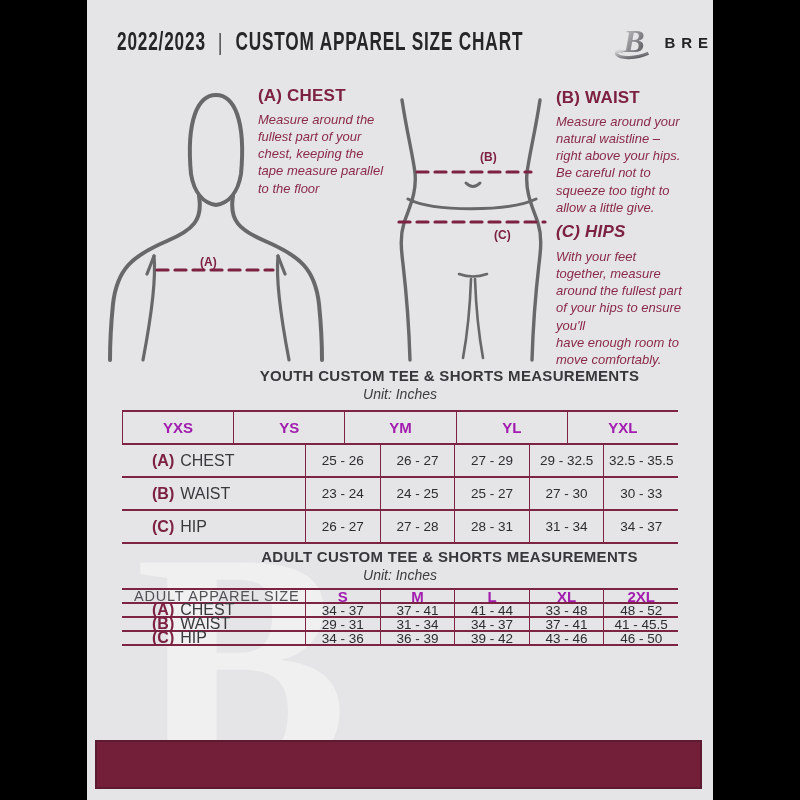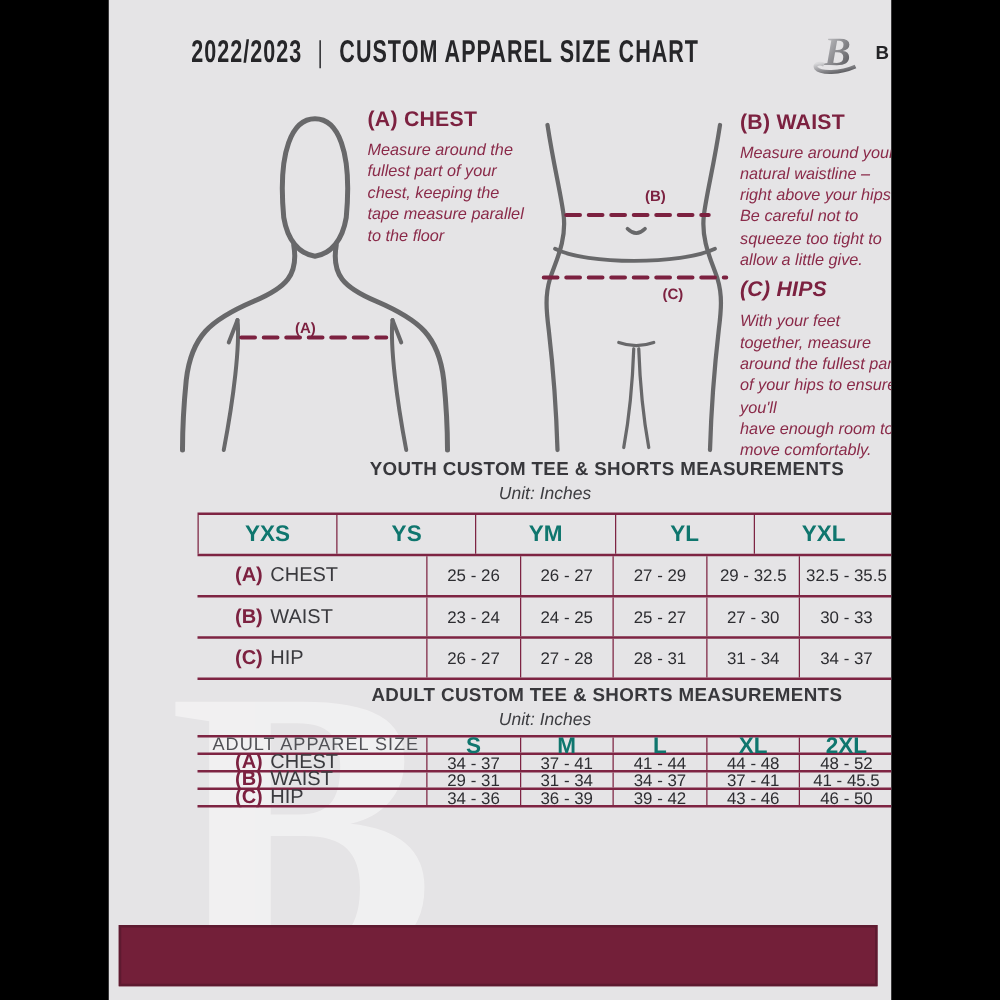--- a/index.html
+++ b/index.html
@@ -13,21 +13,21 @@
   }
   *{margin:0;padding:0;box-sizing:border-box;}
   html,body{width:800px;height:800px;}
   body{background:#000;position:relative;font-family:"Liberation Sans",sans-serif;overflow:hidden;}
   .doc{position:absolute;left:87px;top:0;width:626px;height:800px;background:var(--docbg);overflow:hidden;}
 
   
   .watermark{position:absolute;left:48px;top:520px;font-family:"Liberation Serif",serif;
     font-weight:bold;font-size:320px;line-height:0.9;color:#ffffff;opacity:.45;z-index:1;}
 
-  .layer{position:absolute;inset:0;z-index:2;margin-left:36px;}
+  .layer{position:absolute;inset:0;z-index:2;}
 
   
   .header{position:absolute;top:22px;left:30px;right:20px;height:40px;display:flex;
     justify-content:space-between;align-items:center;}
   .hdr-left{display:flex;align-items:center;gap:15px;transform:scale(.82,1.2);transform-origin:left center;
     font-weight:bold;font-size:21px;color:#262629;letter-spacing:1px;white-space:nowrap;}
   .hdr-sep{font-weight:normal;color:#3a3a3d;font-size:20px;}
   .hdr-right{display:flex;align-items:center;gap:10px;}
   .brand{font-weight:bold;font-size:15px;letter-spacing:6px;color:#232326;}
 
@@ -48,21 +48,21 @@
   .table-wrap{position:absolute;left:35px;width:556px;}
   .tbl{border-bottom:2px solid var(--maroon-line);}
   .trow{display:flex;border-top:2px solid var(--maroon-line);}
   .tw0 .trow{height:33px;}
   .tw1 .trow{height:14px;}
   .tcell{display:flex;align-items:center;}
   .tcell.label{width:183px;padding-left:30px;font-size:16px;color:#3a3a3e;}
   .trow.head .tcell.label{padding-left:12px;font-size:14.5px;color:#515156;letter-spacing:.8px;}
   .tcell.val{flex:1;justify-content:center;border-left:1.5px solid var(--maroon-line);
     font-size:13.5px;color:#2d2d31;}
-  .trow.head .tcell.val{font-weight:bold;font-size:18px;color:#0f766e;}
+  .trow.head .tcell.val{font-weight:bold;font-size:15px;color:#a21caf;}
   .tcell .key{color:var(--maroon);font-weight:bold;margin-right:6px;}
 
   
   .footer-bar{position:absolute;left:8px;top:740px;width:607px;height:49px;
     background:var(--footer);border:2px solid var(--footer-border);z-index:3;}
 </style>
 </head>
 <body>
 
 <div class="doc">
@@ -209,21 +209,21 @@
             <div class="tcell val">2XL</div>
           </div>
           <div class="trow">
             <div class="tcell label">
               <span class="key">(A)</span>
               <span>CHEST</span>
             </div>
             <div class="tcell val">34 - 37</div>
             <div class="tcell val">37 - 41</div>
             <div class="tcell val">41 - 44</div>
-            <div class="tcell val">44 - 48</div>
+            <div class="tcell val">33 - 48</div>
             <div class="tcell val">48 - 52</div>
           </div>
           <div class="trow">
             <div class="tcell label">
               <span class="key">(B)</span>
               <span>WAIST</span>
             </div>
             <div class="tcell val">29 - 31</div>
             <div class="tcell val">31 - 34</div>
             <div class="tcell val">34 - 37</div>

